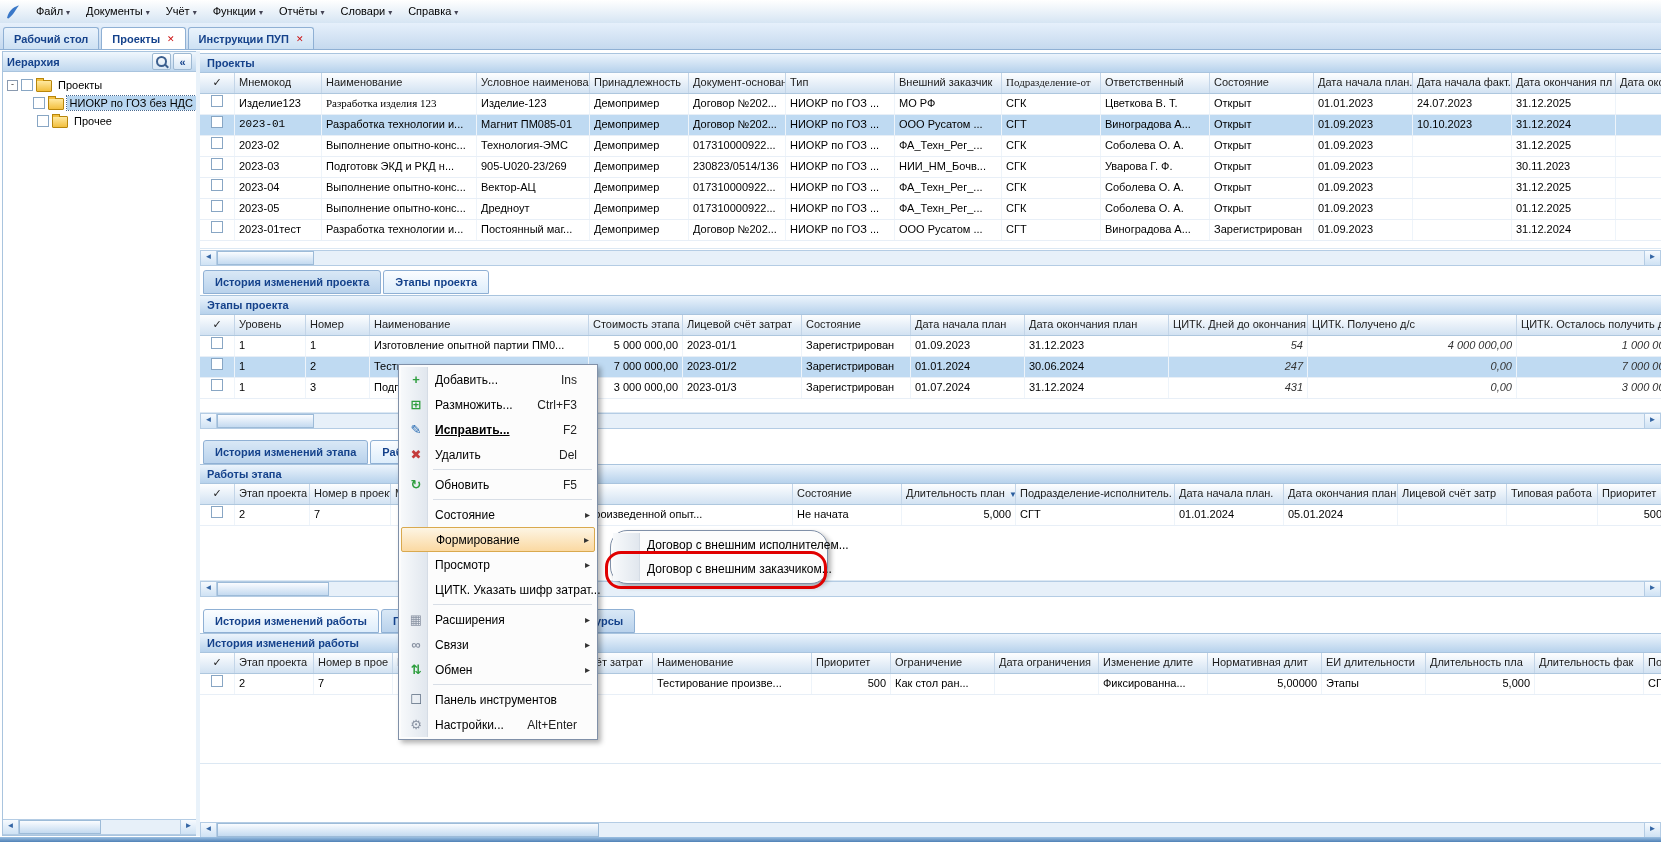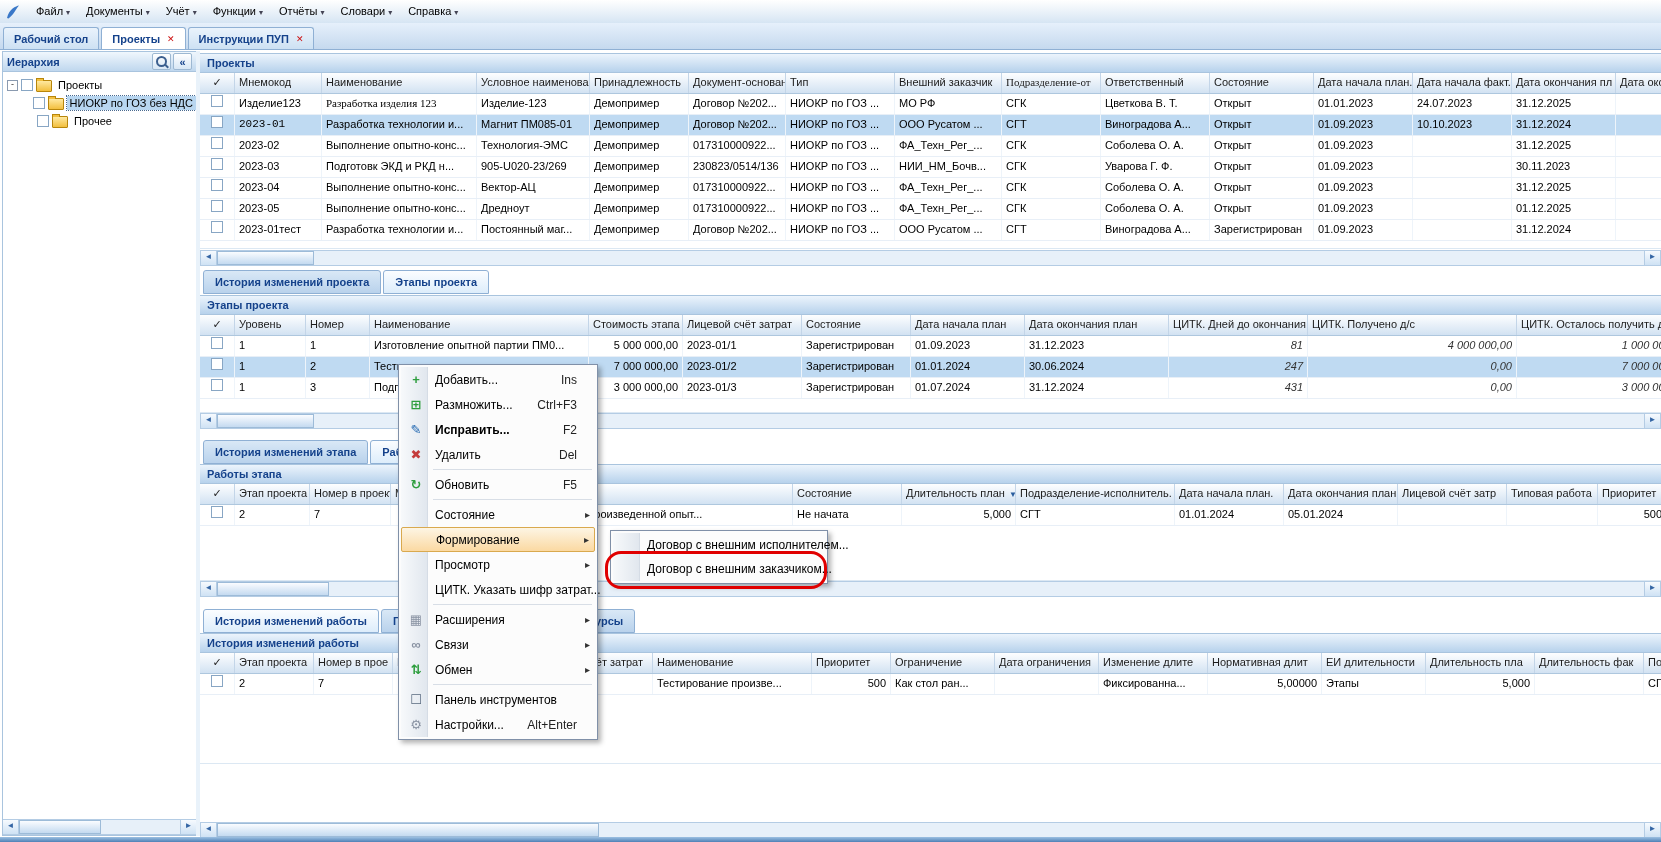--- a/index.html
+++ b/index.html
@@ -73,27 +73,27 @@
   .sb-thumb{flex:none;background:linear-gradient(#fafcff,#c4daf0);border:1px solid #9dbbd8;}
   .sb-track{flex:1;}
 
   
   .context-menu{position:absolute;background:#fcfcfc;border:1px solid #8090a8;box-shadow:3px 3px 5px rgba(0,0,0,0.3);
                 padding:2px;z-index:40;font-size:12px;}
   .context-menu::before{content:"";position:absolute;left:2px;top:2px;bottom:2px;width:26px;
                 background:linear-gradient(to right,#f7f9fb,#e1e7ee);border-right:1px solid #d5dce5;}
   .cm-item{position:relative;height:25px;display:flex;align-items:center;padding-left:34px;padding-right:18px;box-sizing:border-box;}
   .cm-item.hl{background:linear-gradient(#fdf5e4,#fbd9a2);border:1px solid #d9a94e;border-radius:2px;}
-  .cm-item.bold .cm-label{font-weight:bold;}
+  .cm-item.bold .cm-label{font-weight:bold;text-decoration:underline;}
   .cm-icon{position:absolute;left:4px;width:22px;text-align:center;font-size:13px;font-weight:bold;}
   .cm-label{flex:1;white-space:nowrap;}
   .cm-shortcut{margin-left:14px;color:#222;white-space:nowrap;}
   .cm-arrow{position:absolute;right:5px;font-size:10px;color:#333;}
   .cm-sep{height:1px;background:#d8dee6;margin:2px 3px 2px 32px;}
-  .submenu{z-index:50;}
+  .submenu{z-index:50;border-radius:17px;}
   .submenu .cm-item{height:24px;}
 
   .red-oval{position:absolute;border:3px solid #e00000;border-radius:16px;z-index:60;pointer-events:none;}
   .window-bottom{position:absolute;left:0;right:0;bottom:0;height:5px;background:linear-gradient(#9dc0e2,#4f81b6);}
 </style>
 </head>
 <body>
 
 <div class="app">
 
@@ -346,21 +346,21 @@
         <div class="trow">
           <div class="tcell center" style="width: 26px;"><span class="checkbox"></span></div>
           <div class="tcell" style="width: 62px;"><span>1</span></div>
           <div class="tcell" style="width: 55px;"><span>1</span></div>
           <div class="tcell" style="width: 210px;"><span>Изготовление опытной партии ПМ0...</span></div>
           <div class="tcell right" style="width: 85px;"><span>5 000 000,00</span></div>
           <div class="tcell" style="width: 110px;"><span>2023-01/1</span></div>
           <div class="tcell" style="width: 100px;"><span>Зарегистрирован</span></div>
           <div class="tcell" style="width: 105px;"><span>01.09.2023</span></div>
           <div class="tcell" style="width: 135px;"><span>31.12.2023</span></div>
-          <div class="tcell right italic" style="width: 130px;"><span>81</span></div>
+          <div class="tcell right italic" style="width: 130px;"><span>54</span></div>
           <div class="tcell right italic" style="width: 200px;"><span>4 000 000,00</span></div>
           <div class="tcell right italic" style="width: 165px;"><span>1 000 000,00</span></div>
         </div>
         <div class="trow selected">
           <div class="tcell center" style="width: 26px;"><span class="checkbox"></span></div>
           <div class="tcell" style="width: 62px;"><span>1</span></div>
           <div class="tcell" style="width: 55px;"><span>2</span></div>
           <div class="tcell" style="width: 210px;"><span>Тестирован</span></div>
           <div class="tcell right" style="width: 85px;"><span>7 000 000,00</span></div>
           <div class="tcell" style="width: 110px;"><span>2023-01/2</span></div>

